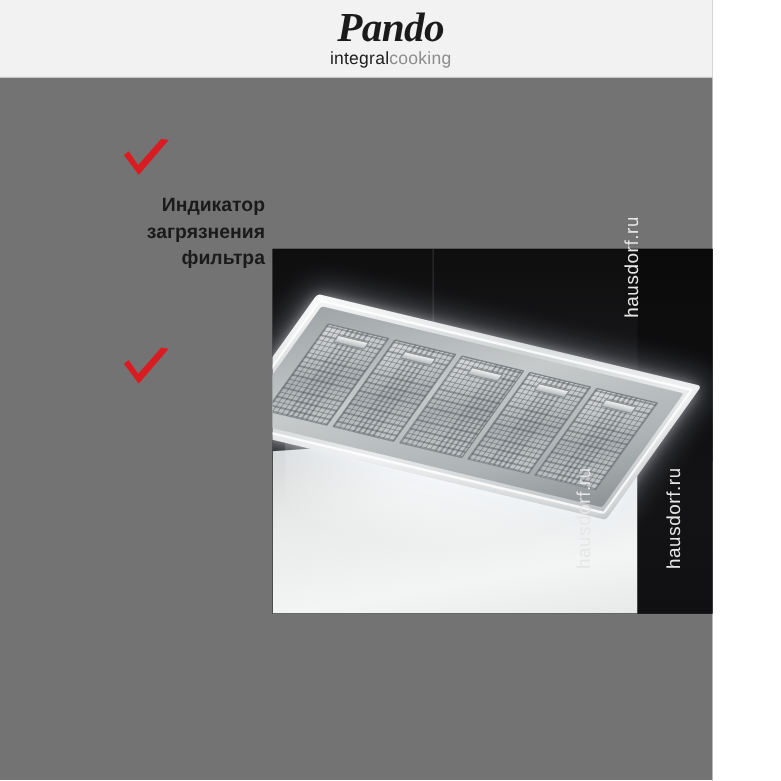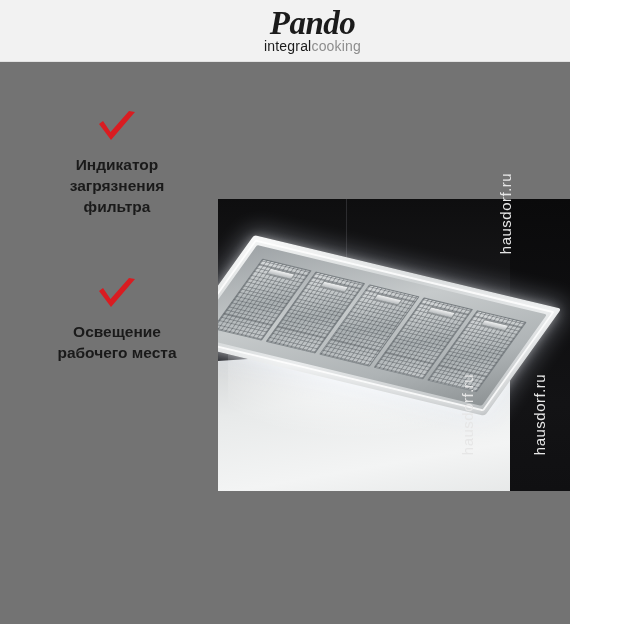--- a/index.html
+++ b/index.html
@@ -60,21 +60,21 @@
     margin: 0 auto 10px auto;
     width: 42px; height: 34px;
   }
   .feature-text {
     font-size: 15.5px;
     font-weight: bold;
     color: #1a1a1a;
     line-height: 21px;
     white-space: pre-line;
   }
-  .feature:nth-child(1) { margin-bottom: 60px; }
+  .feature:nth-child(1) { margin-bottom: 60px; text-align: right; }
   .feature:nth-child(2) { margin-bottom: 64px; }
 
   
   .photo {
     position: absolute;
     left: 218px; top: 199px;
     width: 388px; height: 292px;
     overflow: hidden;
     background: #101010;
   }
@@ -209,22 +209,20 @@
 фильтра</div>
     </div>
 
 
     <div class="feature">
       <span class="check">
         <svg viewBox="0 0 42 34" width="42" height="34" aria-hidden="true">
           <path d="M3 14 L15 30 L39 2 L33 1 L14.5 22 L7 11 Z" fill="#d91c21"></path>
         </svg>
       </span>
-      <div class="feature-text">Освещение
-рабочего места</div>
     </div>
 
   </div>
 
   <div class="photo">
     <div class="ceiling">
       <div class="ceiling-seam"></div>
     </div>
     <div class="wall-right"></div>
     <div class="counter"></div>

